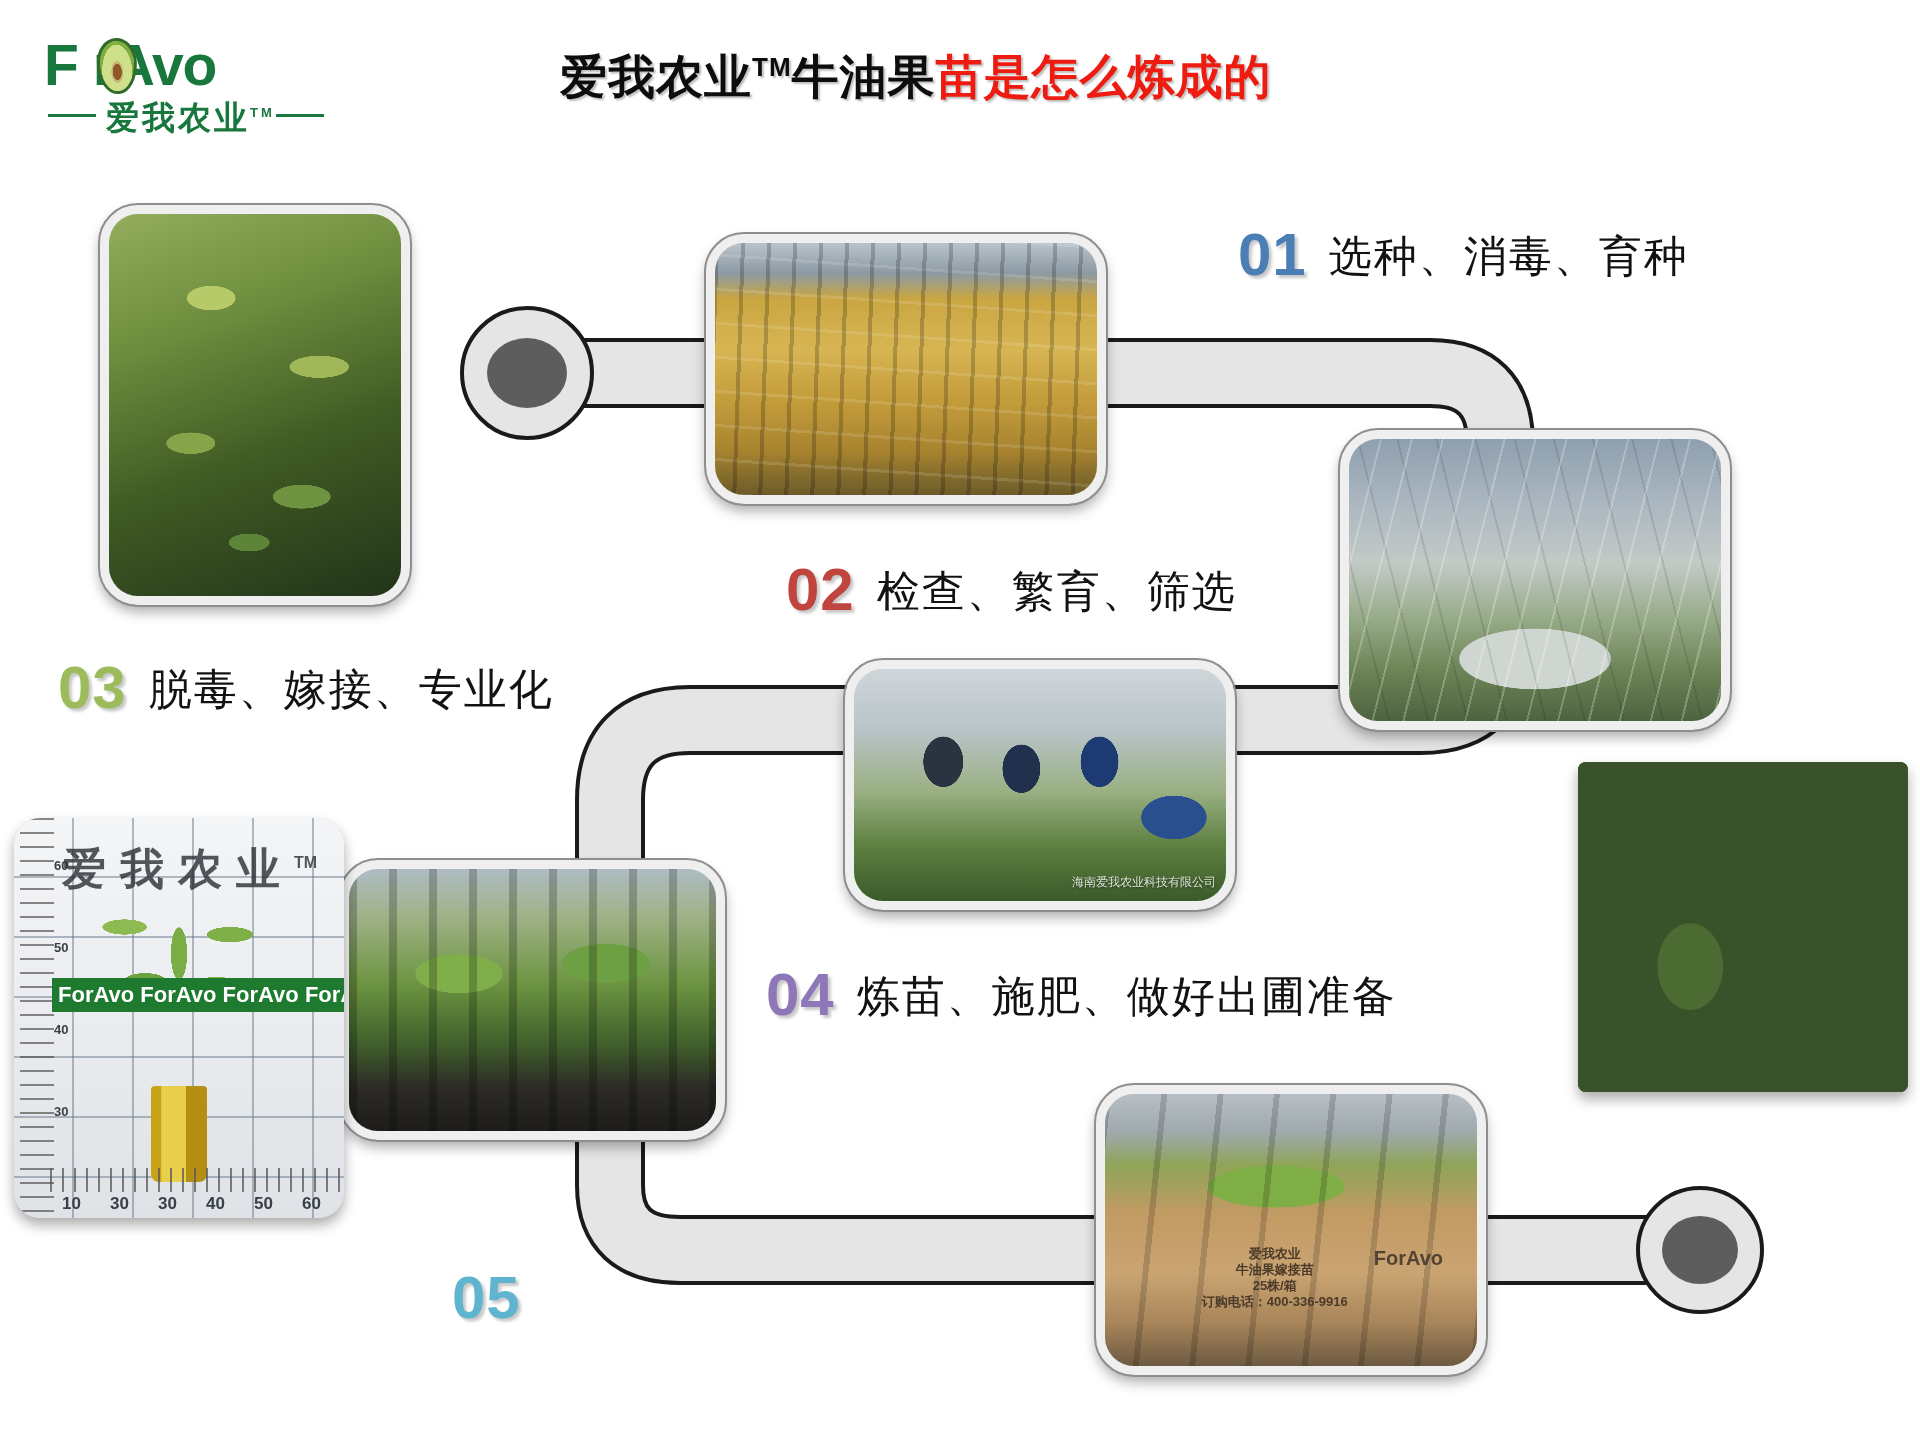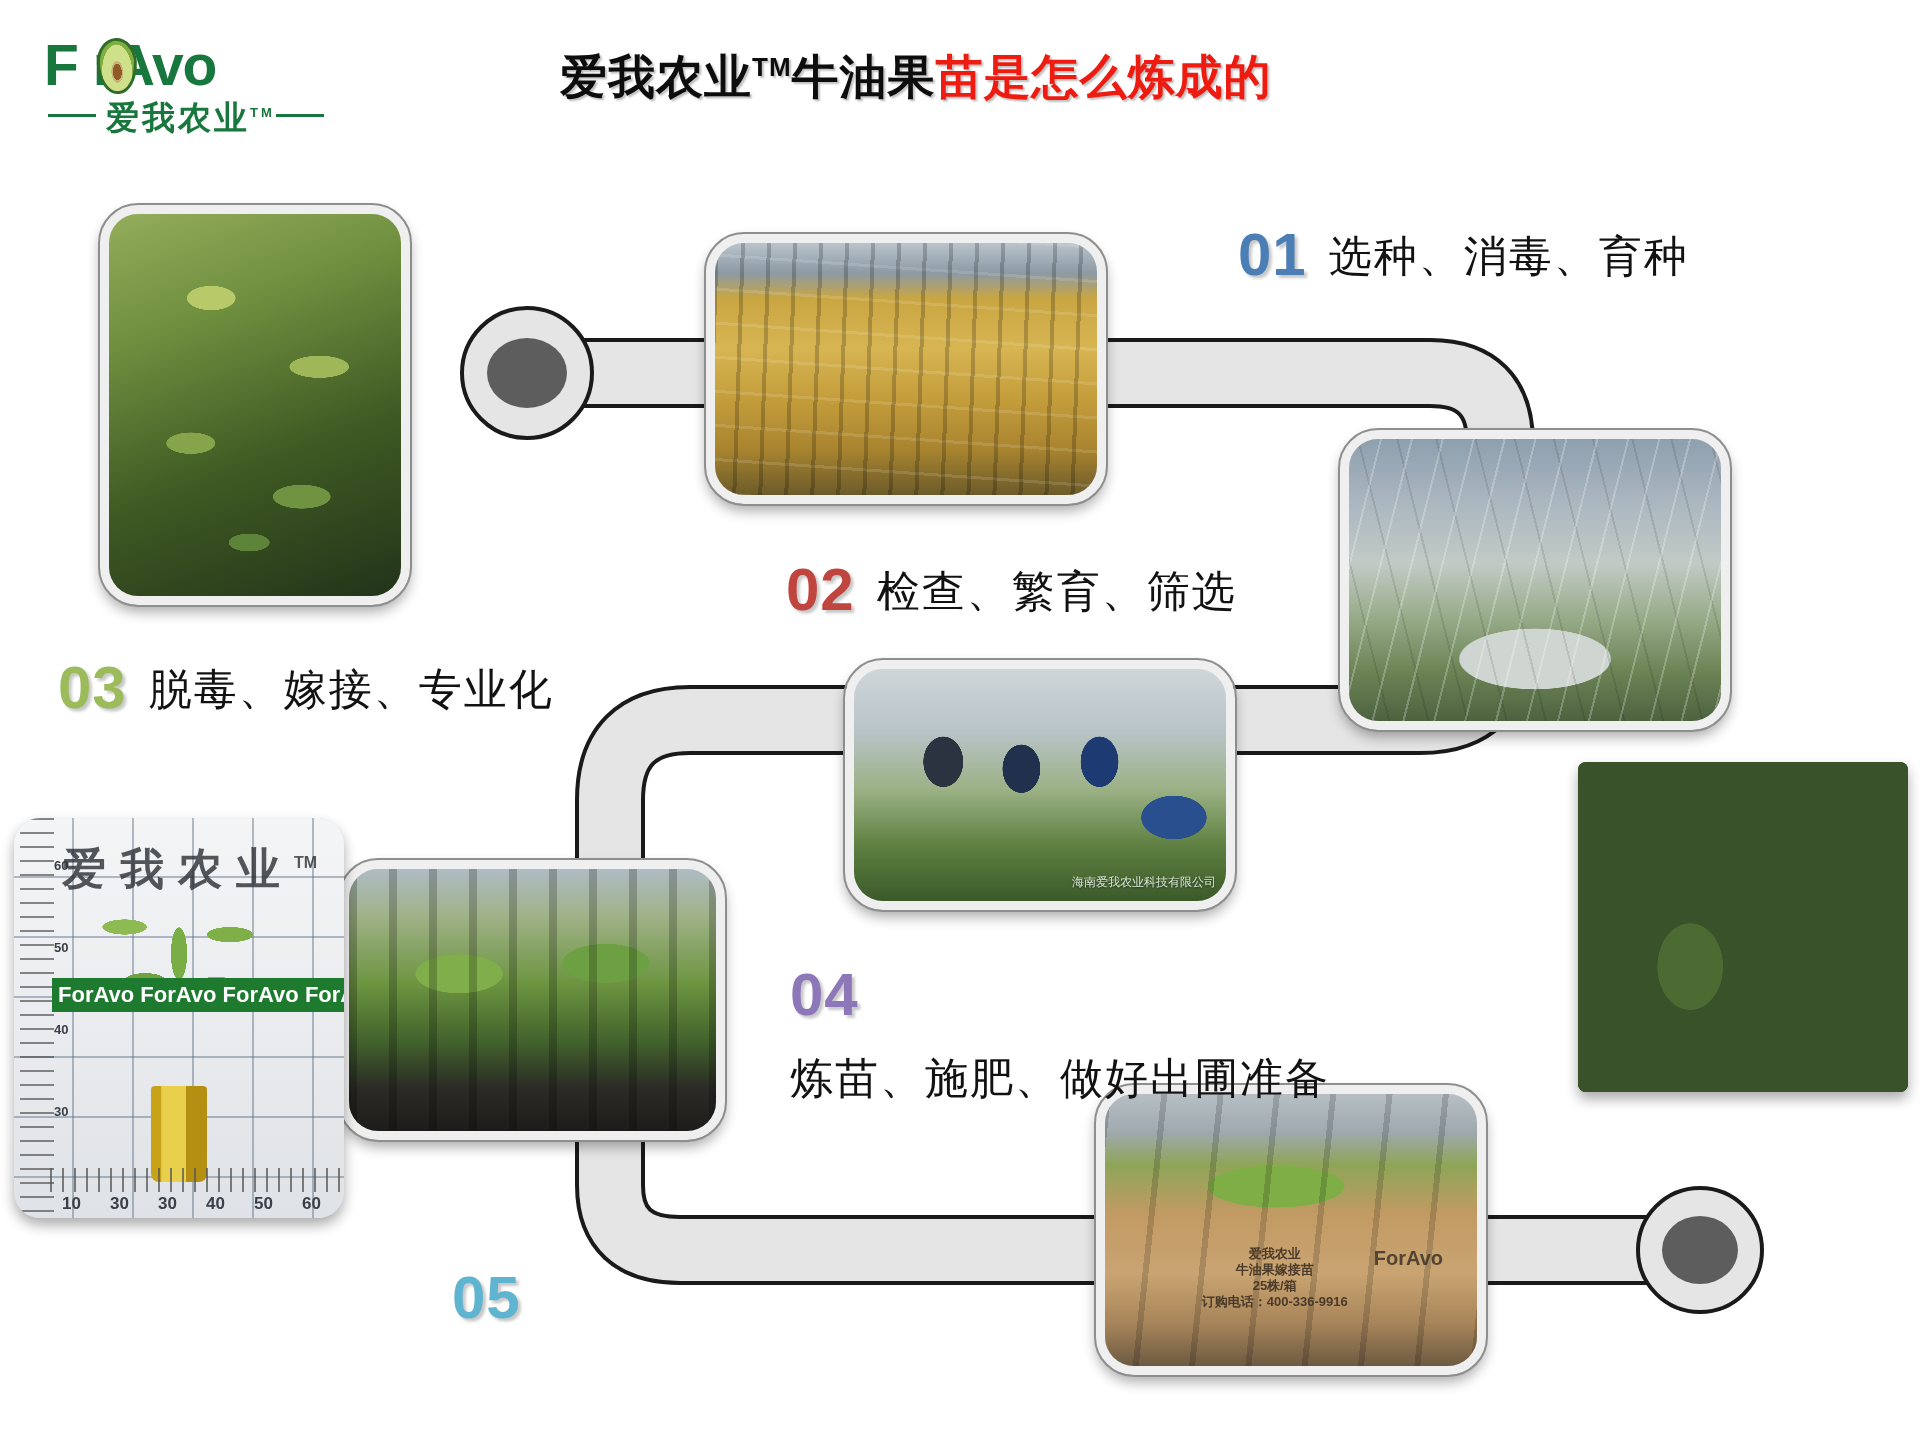--- a/index.html
+++ b/index.html
@@ -354,20 +354,20 @@
 <div class="step" style="left:786px; top:560px;">
   <span class="num" style="color:#c0453f">02</span>
   <span class="txt">检查、繁育、筛选</span>
 </div>
 
 <div class="step" style="left:58px; top:658px;">
   <span class="num" style="color:#9cbc5c">03</span>
   <span class="txt">脱毒、嫁接、专业化</span>
 </div>
 
-<div class="step" style="left:790px; top:965px;flex-direction:column;">
+<div class="step" style="left:766px; top:965px;">
   <span class="num" style="color:#8e77b8">04</span>
   <span class="txt">炼苗、施肥、做好出圃准备</span>
 </div>
 
 <div class="step two-line" style="left:452px; top:1272px;">
   <span class="num" style="color:#5fb4cf">05</span>
 </div>
 
 </body></html>

